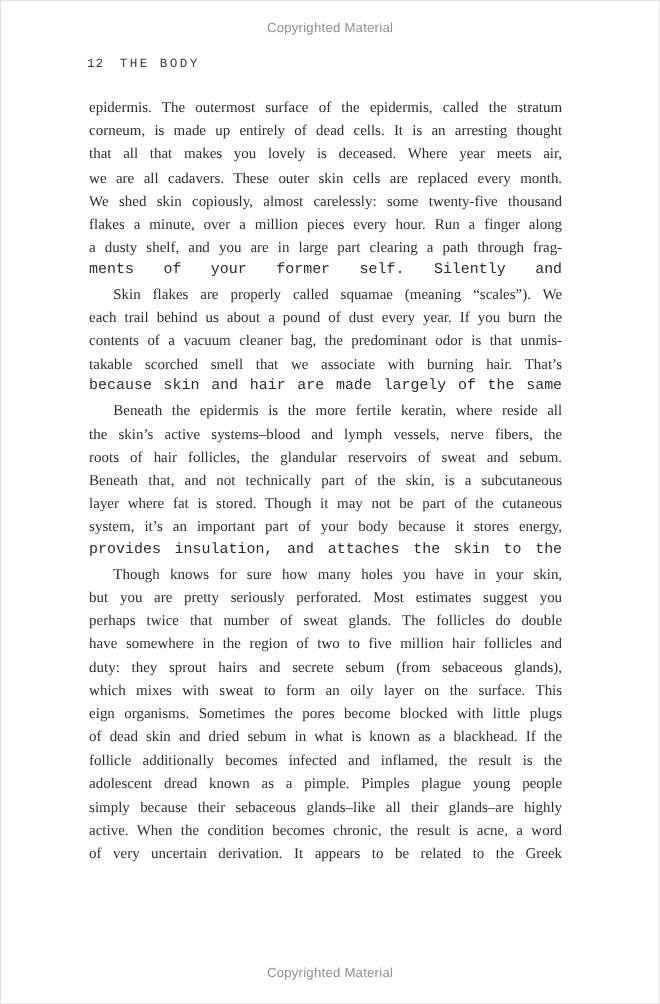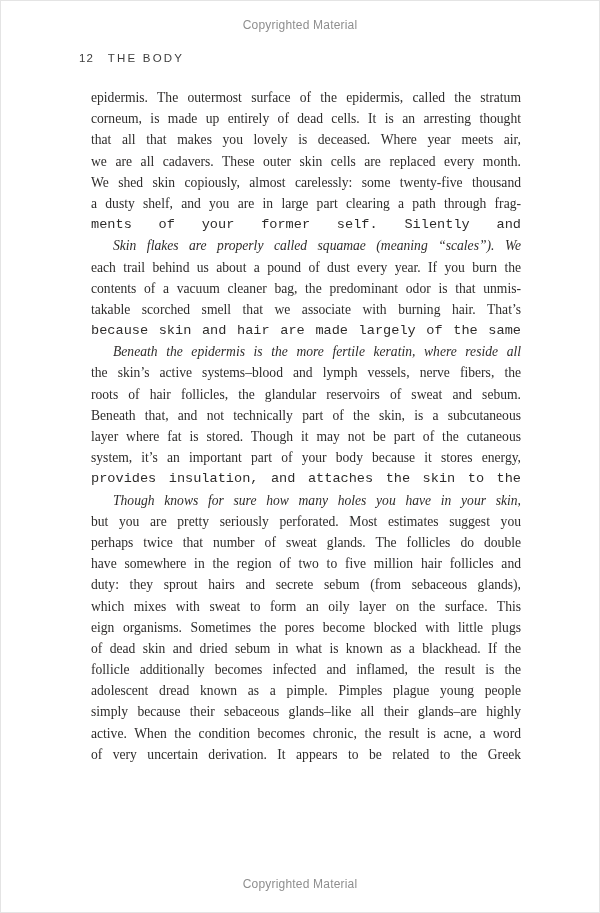--- a/index.html
+++ b/index.html
@@ -27,71 +27,71 @@
     font-size: 12px;
     color: #8f8f8f;
     letter-spacing: 0.2px;
   }
   .copyright-top { top: 17px; }
   .copyright-bottom { top: 876px; }
   .page-header {
     position: absolute;
     left: 78px;
     top: 51px;
-    font-family: Liberation Sans, sans-serif;
+    font-family: Liberation Mono, monospace;
     font-size: 11.5px;
     color: #3d3d3d;
     letter-spacing: 2.2px;
   }
   .page-number {
     margin-right: 14px;
     letter-spacing: 1px;
   }
   .body-text {
     position: absolute;
-    left: 90px;
+    left: 80px;
     top: 86px;
     width: 430px;
     font-size: 13.6px;
     color: #2e2c2b;
     line-height: 21.2px;
   }
   .line {
     height: 21.2px;
     overflow: hidden;
     text-align: justify;
     text-align-last: justify;
     white-space: normal;
   }
   .line.no-just {
     text-align-last: left;
     font-family: Liberation Mono, monospace;
   }
   .line.indent {
     text-indent: 22px;
-    font-style: italic;
   }
 </style>
 </head>
 <body>
 
 <div class="page">
 
   <div class="copyright-notice copyright-top">Copyrighted Material</div>
 
   <div class="page-header">
     <span class="page-number">12</span><span>THE BODY</span>
   </div>
 
   <div class="body-text">
       <div class="line">epidermis. The outermost surface of the epidermis, called the stratum</div>
       <div class="line">corneum, is made up entirely of dead cells. It is an arresting thought</div>
       <div class="line">that all that makes you lovely is deceased. Where year meets air,</div>
       <div class="line">we are all cadavers. These outer skin cells are replaced every month.</div>
       <div class="line">We shed skin copiously, almost carelessly: some twenty-five thousand</div>
+      <div class="line">flakes a minute, over a million pieces every hour. Run a finger along</div>
       <div class="line">a dusty shelf, and you are in large part clearing a path through frag-</div>
       <div class="line no-just">ments of your former self. Silently and remorselessly we turn to dust.</div>
       <div class="line indent">Skin flakes are properly called squamae (meaning “scales”). We</div>
       <div class="line">each trail behind us about a pound of dust every year. If you burn the</div>
       <div class="line">contents of a vacuum cleaner bag, the predominant odor is that unmis-</div>
       <div class="line">takable scorched smell that we associate with burning hair. That’s</div>
       <div class="line no-just">because skin and hair are made largely of the same stuff: keratin.</div>
       <div class="line indent">Beneath the epidermis is the more fertile keratin, where reside all</div>
       <div class="line">the skin’s active systems–blood and lymph vessels, nerve fibers, the</div>
       <div class="line">roots of hair follicles, the glandular reservoirs of sweat and sebum.</div>

